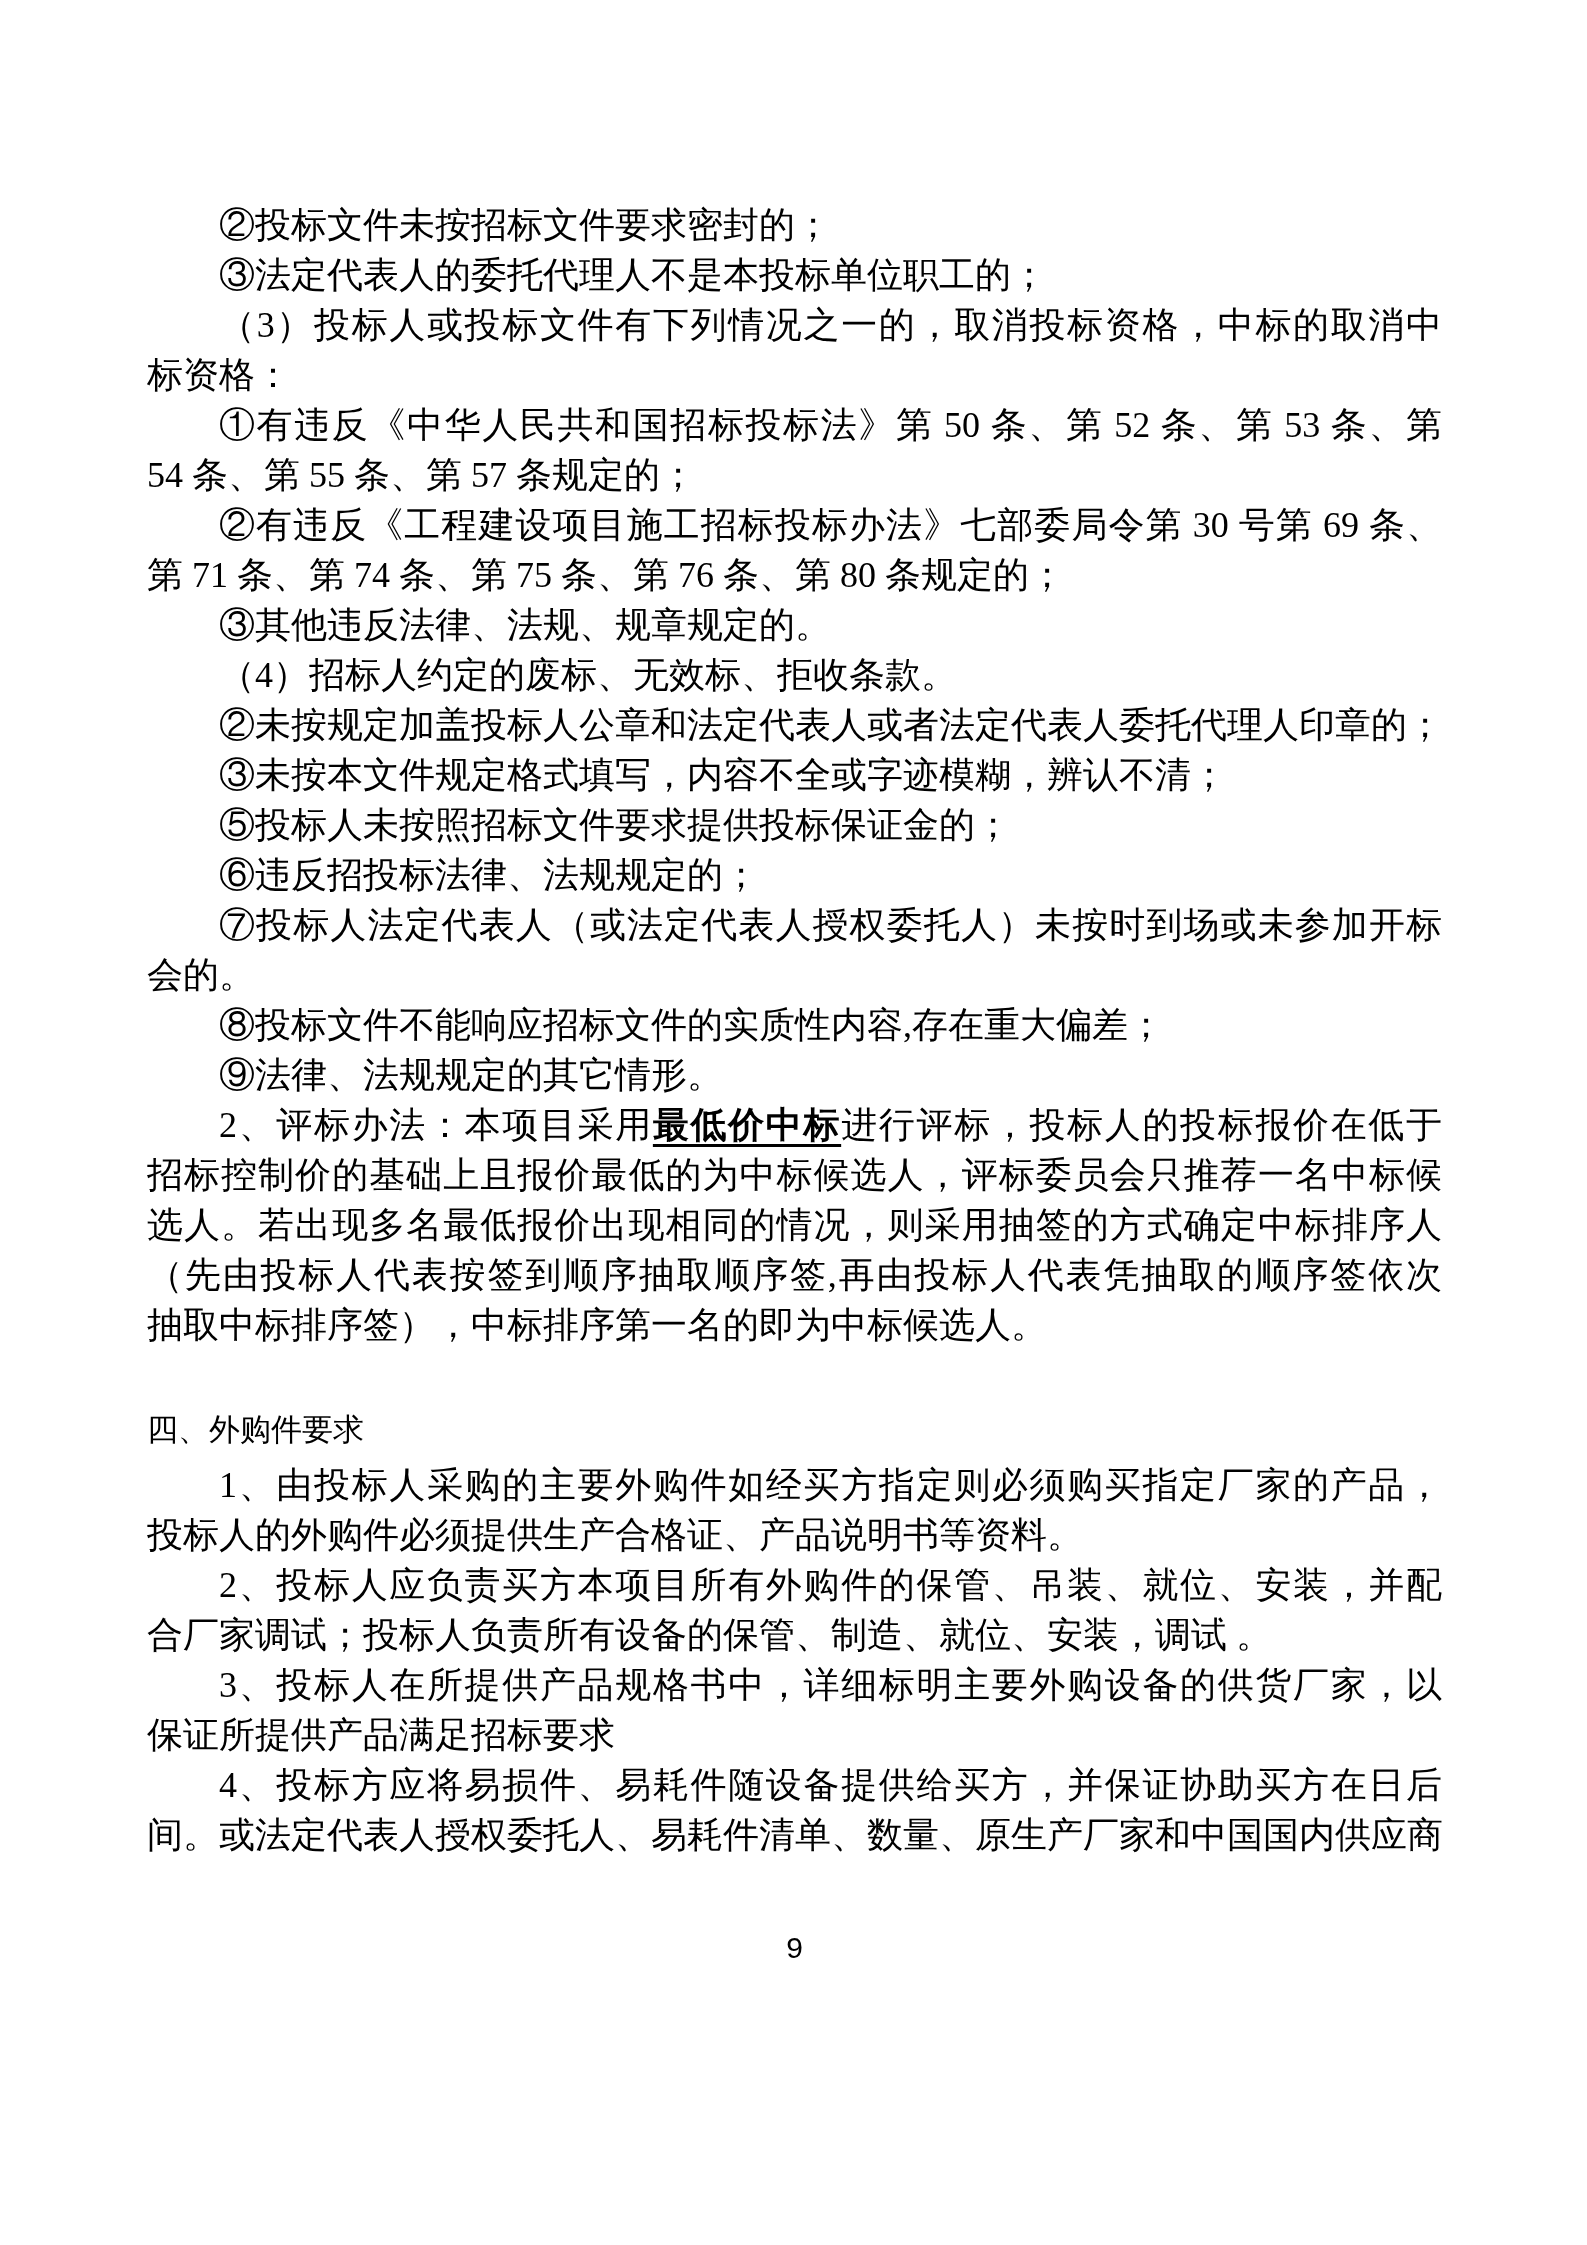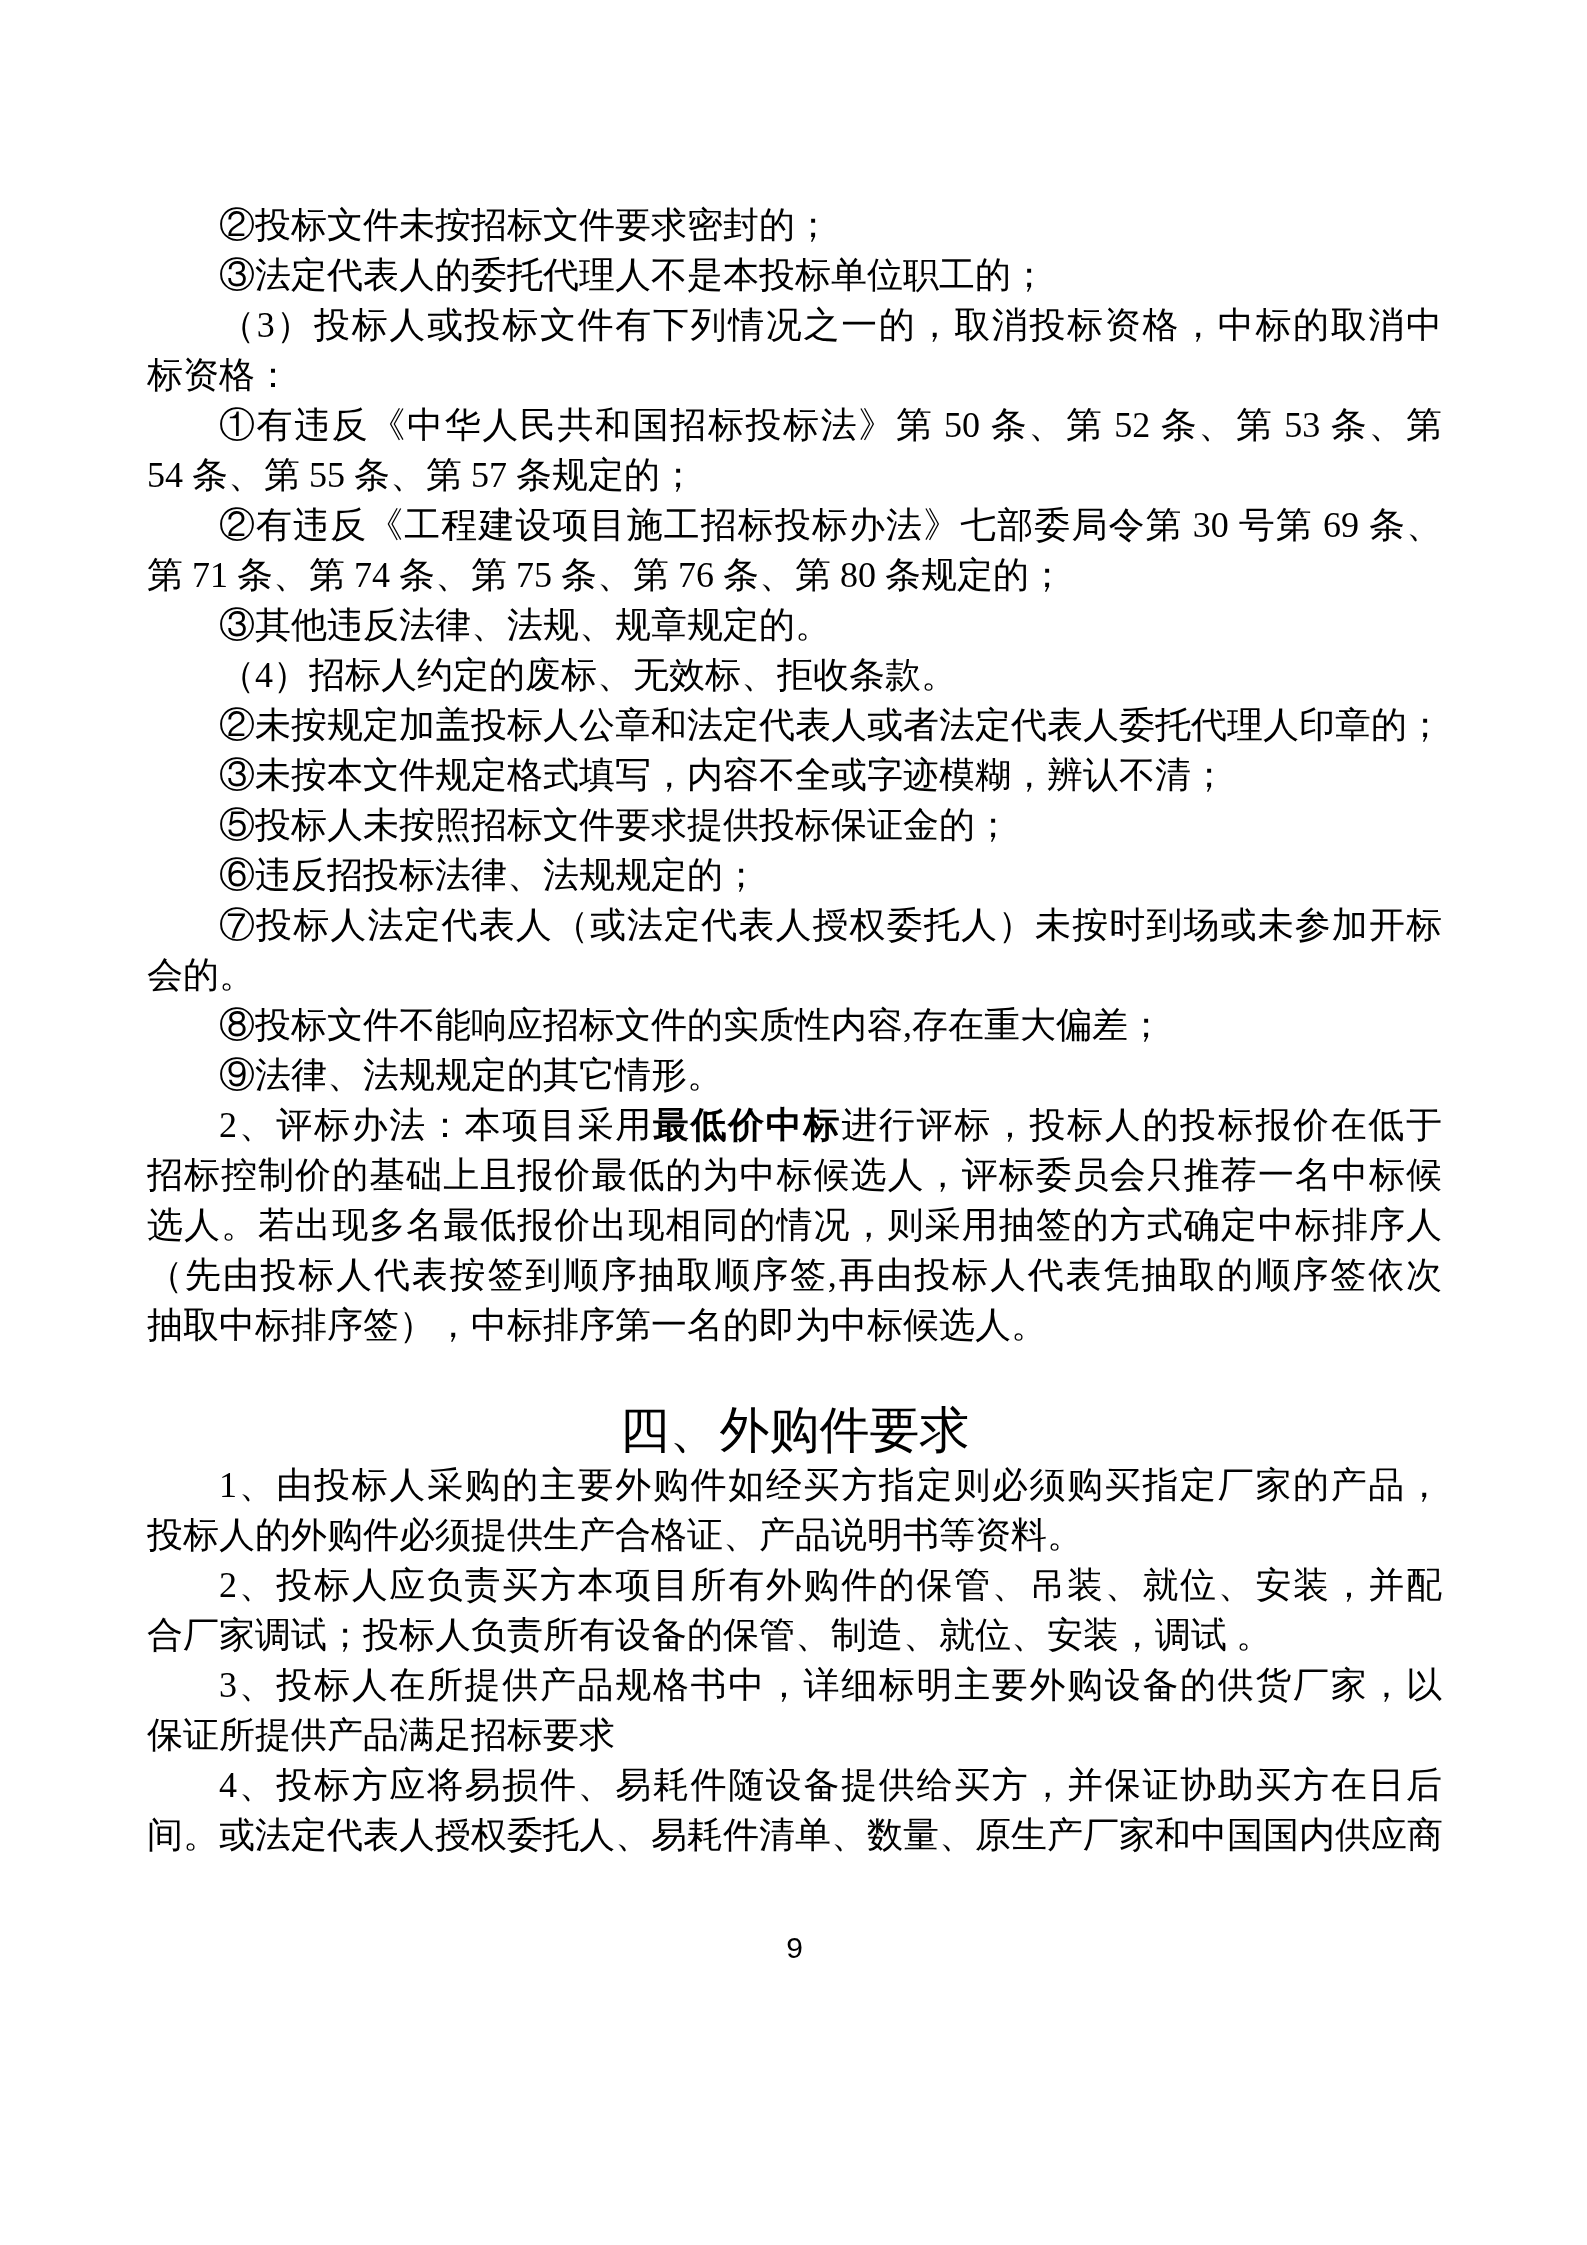--- a/index.html
+++ b/index.html
@@ -23,29 +23,29 @@
     line-height: 50px;
     height: 50px;
     text-align: justify;
     overflow: hidden;
     white-space: nowrap;
   }
   .ln.ind { padding-left: 72px; }
   .ln.fill { text-align-last: justify; }
   .hl {
     font-weight: bold;
+    text-decoration: underline;
     text-decoration-thickness: 3px;
     text-underline-offset: 7px;
   }
   .heading {
     margin-top: 50px;
     height: 60px;
     line-height: 60px;
-    font-size: 50px;
-    text-align: center;
+    font-size: 31px;
     font-family: Liberation Serif, serif;
   }
   .pagenum {
     margin-top: 70px;
     text-align: center;
     font-family: "Liberation Sans", "DejaVu Sans", sans-serif;
     font-size: 30px;
     line-height: 36px;
   }
 </style>

